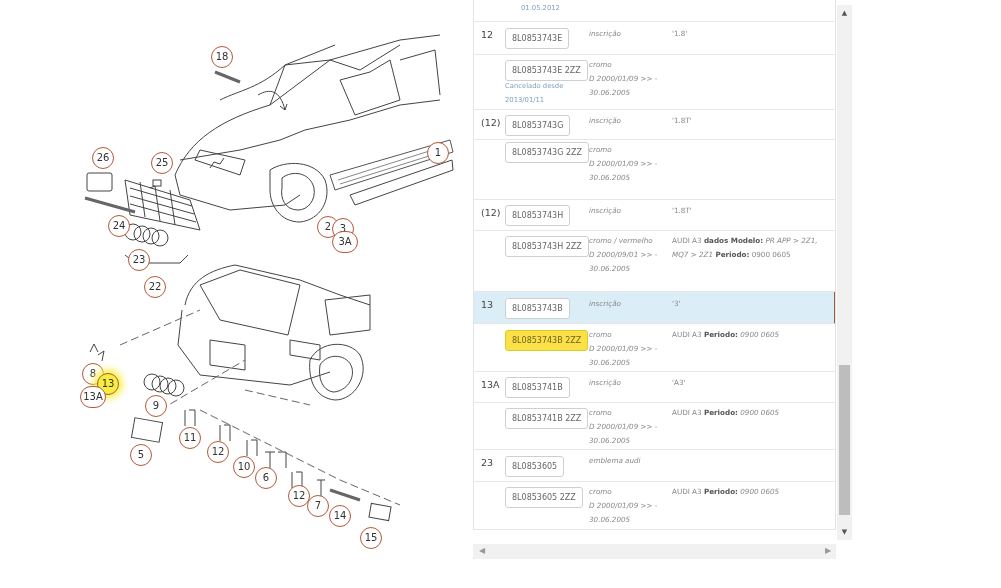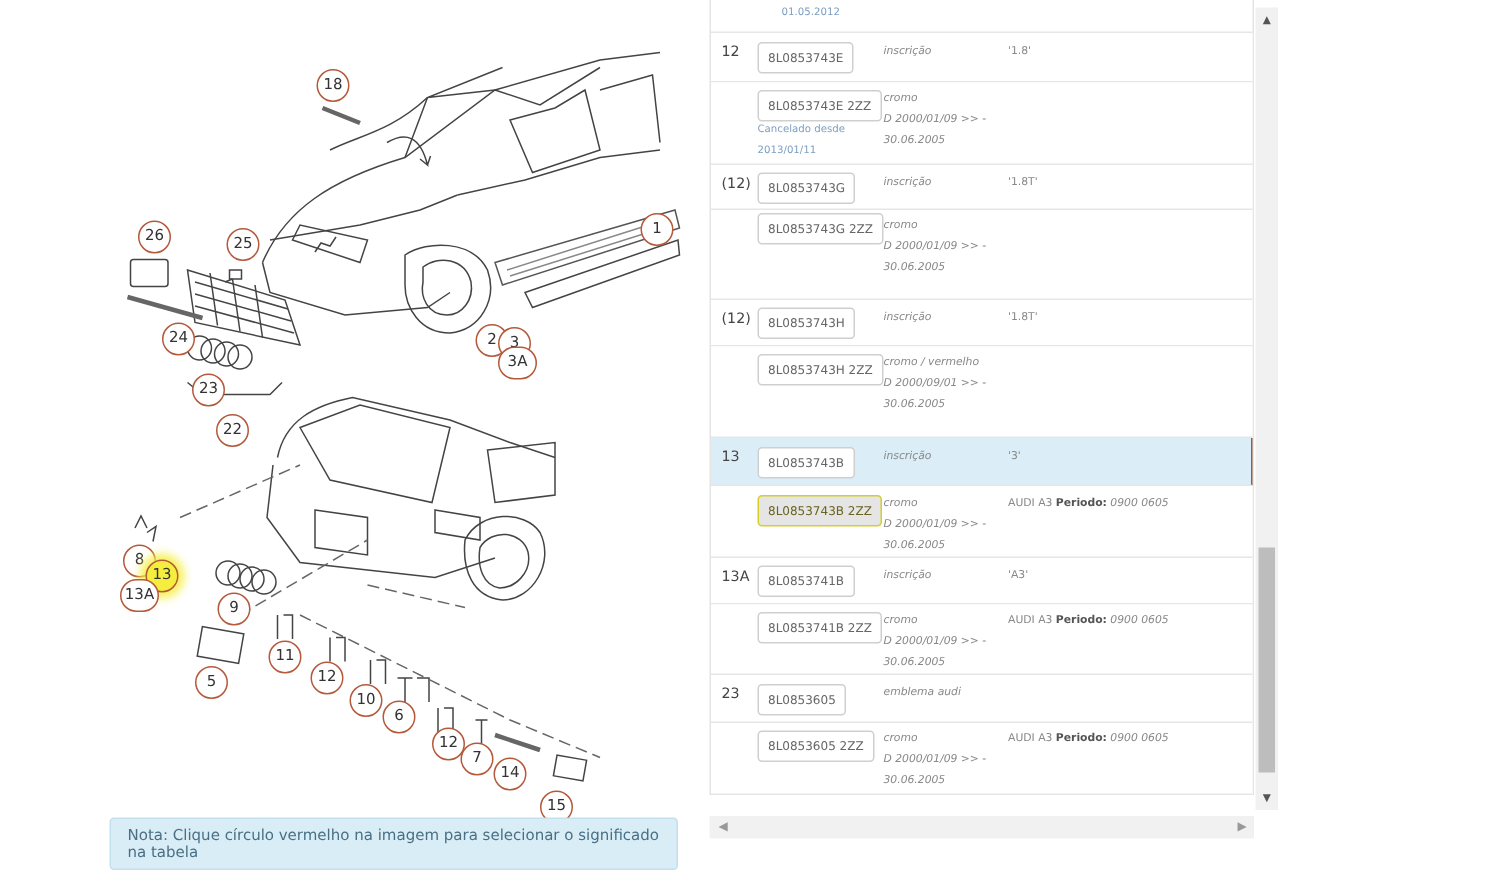--- a/index.html
+++ b/index.html
@@ -22,21 +22,21 @@
 
   
   .table-wrap { position: absolute; left: 473px; top: 0; width: 363px; height: 530px;
     overflow: hidden; border-left: 1px solid #e4e4e4; border-right: 1px solid #e4e4e4; }
   .row { position: absolute; left: 0; width: 362px; border-bottom: 1px solid #e6e6e6; background: #fff; }
   .row.selected { background: #dbeef8; border-right: 2px solid #9c5a3c; }
   .pos { position: absolute; left: 7px; top: 7px; font-size: 9.5px; color: #444; }
   .code { position: absolute; left: 31px; height: 21px; border: 1px solid #cfcfcf; border-radius: 3px;
     background: #fff; font-size: 8px; color: #666; display: flex; align-items: center;
     justify-content: center; padding: 0 6px; cursor: pointer; white-space: nowrap; }
-  .code.hl { background: #e5e5e5; border-color: #d6cf2a; color: #6a6420; text-align: center; }
+  .code.hl { background: #fde047; border-color: #d6cf2a; color: #6a6420; text-align: center; }
   .desc { position: absolute; left: 115px; font-size: 7.2px; color: #888; line-height: 14px; font-style: italic; }
   .info { position: absolute; left: 198px; width: 160px; font-size: 7.2px; color: #888; line-height: 14px; }
   .info b { color: #555; font-weight: bold; }
   .info i { font-style: italic; }
   .cancel { position: absolute; left: 31px; font-size: 6.8px; color: #7d9fc0; line-height: 14px; }
   .toptext { position: absolute; left: 31px; top: 4px; font-size: 6.8px; color: #7d9fc0; margin-left: 16px; }
 
   
   .vscroll { position: absolute; left: 837px; top: 5px; width: 15px; height: 535px; background: #f1f1f1; }
   .vscroll .thumb { position: absolute; left: 2px; top: 360px; width: 11px; height: 150px; background: #bdbdbd; }
@@ -135,21 +135,20 @@
     <div class="callout" style="left:109px;top:427px">11</div>
     <div class="callout" style="left:137px;top:441px">12</div>
     <div class="callout" style="left:163px;top:456px">10</div>
     <div class="callout" style="left:185px;top:467px">6</div>
     <div class="callout" style="left:218px;top:485px">12</div>
     <div class="callout" style="left:237px;top:495px">7</div>
     <div class="callout" style="left:259px;top:505px">14</div>
     <div class="callout" style="left:290px;top:527px">15</div>
   </div>
 
-  <div class="note">Nota: Clique círculo vermelho na imagem para selecionar o significado na tabela</div>
 
   <div class="table-wrap">
     <div class="toptext">01.05.2012</div>
     <div class="row" style="top:-5px;height:27px;border-bottom:1px solid #e6e6e6;background:transparent"></div>
 
     <div class="row" style="top:22px;height:33px">
       <span class="pos">12</span>
       <span class="code" style="top:6px">8L0853743E</span>
       <span class="desc" style="top:5px">inscrição</span>
       <span class="info" style="top:5px">'1.8'</span>
@@ -189,20 +188,24 @@
       <span class="desc" style="top:4px">inscrição</span>
       <span class="info" style="top:4px">'1.8T'</span>
     </div>
     <div class="row" style="top:231px;height:61px">
       <span class="code" style="top:5px">8L0853743H 2ZZ</span>
       <span class="desc" style="top:3px">
         <span>cromo / vermelho</span><br>
         <span>D   2000/09/01 &gt;&gt; -</span><br>
         <span>30.06.2005</span>
       </span>
+      <span class="info" style="top:3px">
+        <span>AUDI A3 </span><b>dados Modelo:</b><i> PR APP &gt; 2Z1, MQ7 &gt; 2Z1</i>
+        <b>Periodo:</b><span> 0900 0605</span>
+      </span>
     </div>
 
     <div class="row selected" style="top:292px;height:32px">
       <span class="pos">13</span>
       <span class="code" style="top:6px">8L0853743B</span>
       <span class="desc" style="top:5px">inscrição</span>
       <span class="info" style="top:5px">'3'</span>
     </div>
     <div class="row" style="top:324px;height:48px">
       <span class="code hl" style="top:6px">8L0853743B 2ZZ</span>

